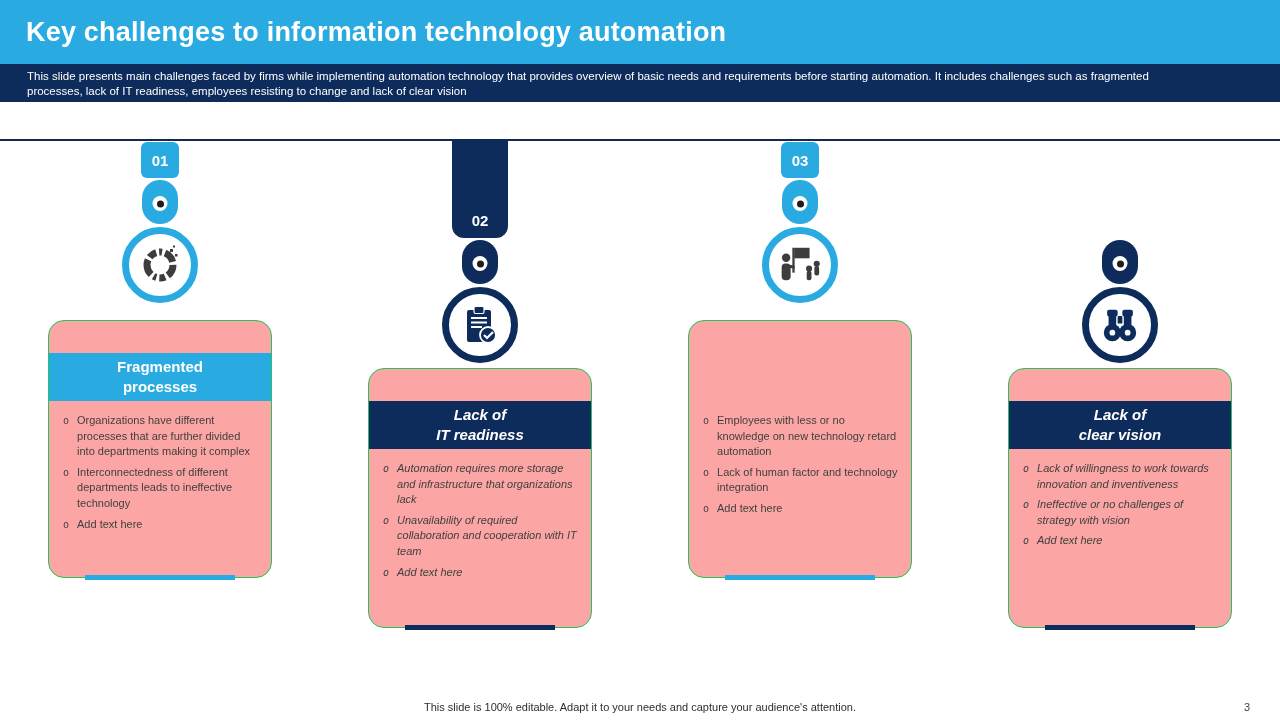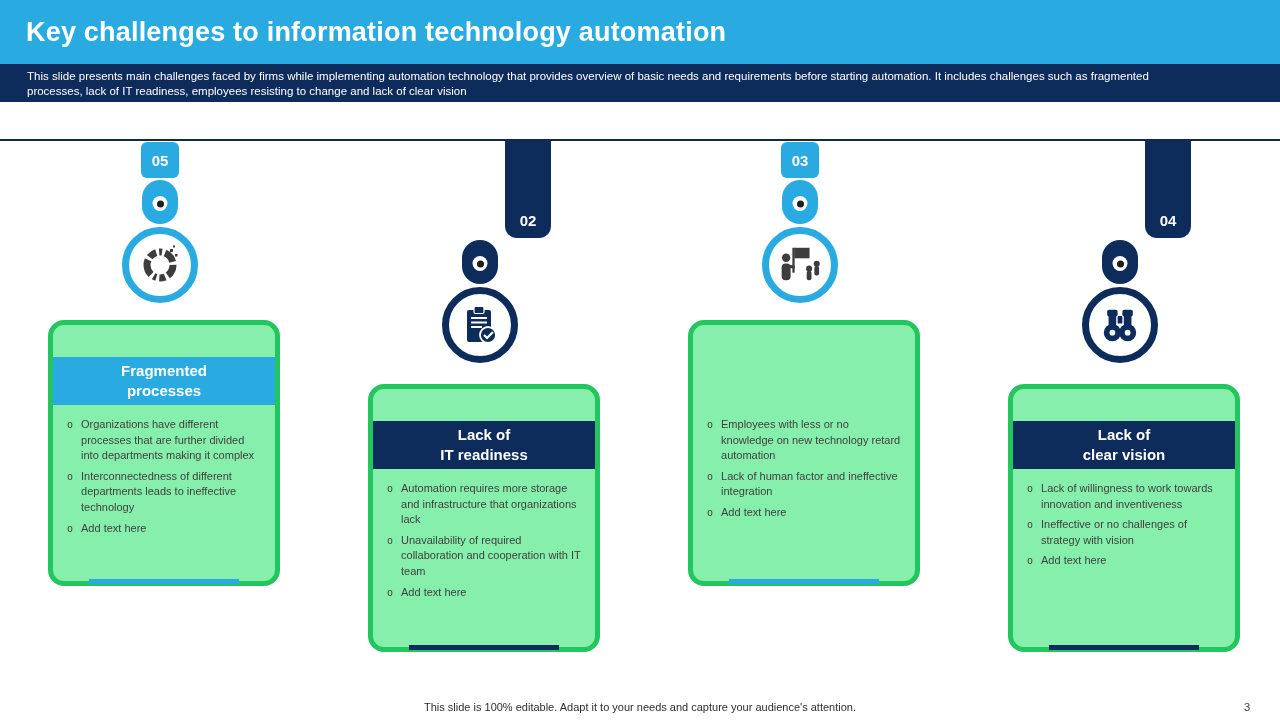--- a/index.html
+++ b/index.html
@@ -43,22 +43,22 @@
 
   .badge {
     left: 50%; transform: translateX(-50%);
     display: flex; align-items: center; justify-content: center;
     color: #ffffff; font-weight: 700; font-size: 15px;
   }
   .col-high .badge {
     top: 2px; width: 38px; height: 36px; border-radius: 6px;
   }
   .col-low .badge {
-    top: 0; width: 46px; height: 98px; border-radius: 0 0 12px 12px;
-    align-items: flex-end; padding-bottom: 9px; box-sizing: border-box; margin-left: 48px;
+    top: 0; width: 56px; height: 98px; border-radius: 0 0 12px 12px;
+    align-items: flex-end; padding-bottom: 9px; box-sizing: border-box;
   }
   .accent-cyan .badge { background: #29abe2; }
   .accent-navy .badge { background: #0d2b5b; }
 
   .pin {
     left: 50%; transform: translateX(-50%);
     width: 36px; height: 44px; border-radius: 18px;
   }
   .col-high .pin { top: 40px; }
   .col-low .pin { top: 100px; }
@@ -82,25 +82,25 @@
     z-index: 2;
   }
   .col-high .icon-circle { top: 87px; }
   .col-low .icon-circle { top: 147px; }
   .accent-cyan .icon-circle { border-color: #29abe2; color: #3d3d3d; }
   .accent-navy .icon-circle { border-color: #0d2b5b; color: #0d2b5b; }
 
   
   .card {
     left: 0; width: 222px;
-    border: 5px solid #22c55e; border-radius: 16px;
-    background: #86efac;
+    border: 1px solid #22c55e; border-radius: 16px;
+    background: #fca5a5;
   }
   .col-high .card { top: 180px; height: 256px; }
-  .col-low .card { top: 244px; height: 258px; }
+  .col-low .card { top: 228px; height: 258px; font-style: italic; }
 
   .card-title {
     position: absolute; top: 32px; left: 0; right: 0; height: 48px;
     display: flex; flex-direction: column; align-items: center; justify-content: center;
     color: #ffffff; font-size: 15px; font-weight: 700; line-height: 1.32;
     text-align: center;
   }
   .accent-cyan .card-title { background: #29abe2; }
   .accent-navy .card-title { background: #0d2b5b; }
 
@@ -145,21 +145,21 @@
     <h1>Key challenges to information technology automation</h1>
   </div>
   <div class="subtitle-bar">
     <span>This slide presents main challenges faced by firms while implementing automation technology that provides overview of basic needs and requirements before starting automation. It includes challenges such as fragmented processes, lack of IT readiness, employees resisting to change and lack of clear vision</span>
   </div>
 
   <div class="timeline-line"></div>
 
   <section class="column col-high accent-cyan" style="left:48px">
     <div class="badge">
-      <span>05</span>
+      <span>01</span>
     </div>
     <div class="pin">
         <span class="pin-dot"></span>
       </div>
     <div class="icon-circle">
       <svg width="40" height="40" viewBox="0 0 40 40">
         <circle cx="20" cy="20" r="13" fill="none" stroke="currentColor" stroke-width="7" stroke-dasharray="12 3 6 3 3 3 16 3 8 3 3 3"></circle>
         <rect x="30" y="4" width="3" height="3" fill="currentColor"></rect>
         <rect x="35" y="9" width="2.5" height="2.5" fill="currentColor"></rect>
         <rect x="33" y="0.5" width="2" height="2" fill="currentColor"></rect>
@@ -252,35 +252,32 @@
       </svg>
     </div>
     <div class="card">
       <ul class="bullets">
         <li>
           <span class="marker">o</span>
           <span>Employees with less or no knowledge on new technology retard automation</span>
         </li>
         <li>
           <span class="marker">o</span>
-          <span>Lack of human factor and ineffective integration</span>
+          <span>Lack of human factor and technology integration</span>
         </li>
         <li>
           <span class="marker">o</span>
           <span>Add text here</span>
         </li>
       </ul>
       <div class="accent-bar"></div>
     </div>
   </section>
 
   <section class="column col-low accent-navy" style="left:1008px">
-    <div class="badge">
-      <span>04</span>
-    </div>
     <div class="pin">
         <span class="pin-dot"></span>
       </div>
     <div class="icon-circle">
       <svg width="40" height="37" viewBox="0 0 42 38">
         <g fill="currentColor">
           <rect x="7.5" y="2.5" width="11" height="7" rx="2"></rect>
           <rect x="23.5" y="2.5" width="11" height="7" rx="2"></rect>
           <rect x="9" y="7" width="8" height="13"></rect>
           <rect x="25" y="7" width="8" height="13"></rect>

